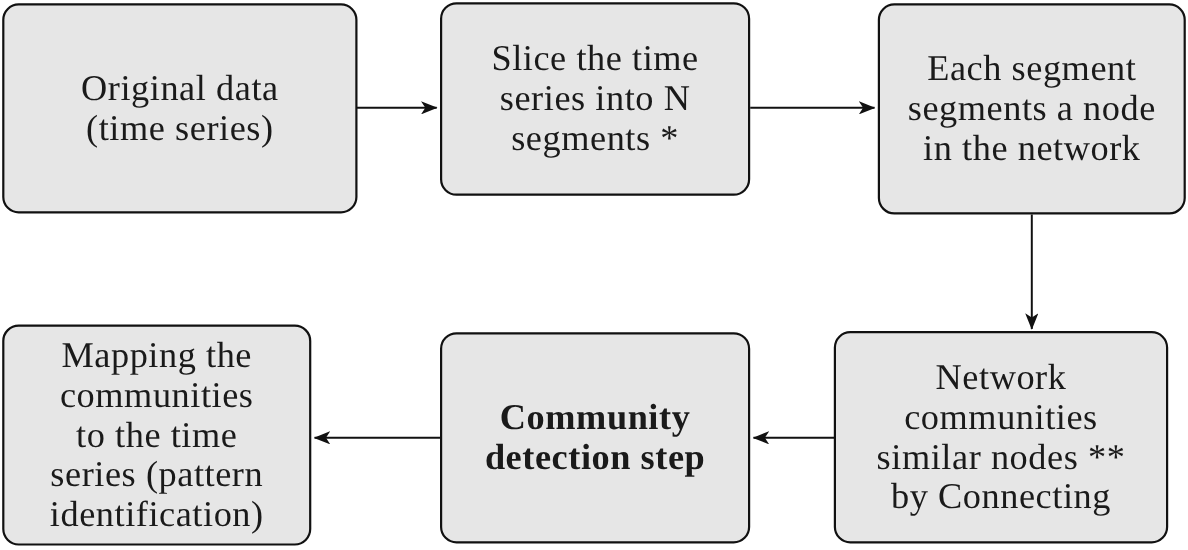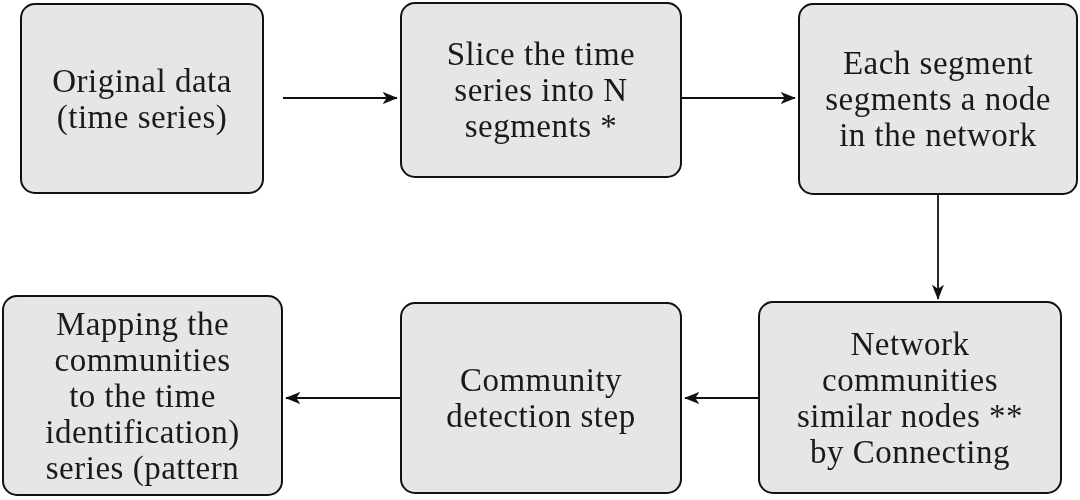--- a/index.html
+++ b/index.html
@@ -28,26 +28,26 @@
     text-align: center;
     color: #1a1a1a;
     font-size: 33px;
     line-height: 36px;
     letter-spacing: 0.5px;
   }
   .flow-box .line {
     white-space: nowrap;
   }
   
-  .box-1 { left: 20px;   top: 3px;   width: 244px; height: 191px; }
+  .box-1 { left: 2px;   top: 3px;   width: 323px; height: 191px; }
   .box-2 { left: 400px; top: 2px;   width: 282px; height: 176px; }
   .box-3 { left: 798px; top: 3px;   width: 280px; height: 192px; }
   
   .box-4 { left: 2px;   top: 295px; width: 281px; height: 201px; }
-  .box-5 { left: 400px; top: 302px; width: 282px; height: 192px; }
+  .box-5 { left: 400px; top: 302px; width: 282px; height: 192px; font-weight: bold; }
   .box-6 { left: 758px; top: 301px; width: 304px; height: 193px; }
 
   .arrow-layer {
     position: absolute;
     left: 0;
     top: 0;
     width: 1080px;
     height: 500px;
     pointer-events: none;
   }
@@ -88,22 +88,22 @@
   <div class="flow-box box-3">
     <div class="line">Each segment</div>
     <div class="line">segments a node</div>
     <div class="line">in the network</div>
   </div>
 
   <div class="flow-box box-4">
     <div class="line">Mapping the</div>
     <div class="line">communities</div>
     <div class="line">to the time</div>
+    <div class="line">series (pattern</div>
     <div class="line">identification)</div>
-    <div class="line">series (pattern</div>
   </div>
 
   <div class="flow-box box-5">
     <div class="line">Community</div>
     <div class="line">detection step</div>
   </div>
 
   <div class="flow-box box-6">
     <div class="line">Network</div>
     <div class="line">communities</div>

